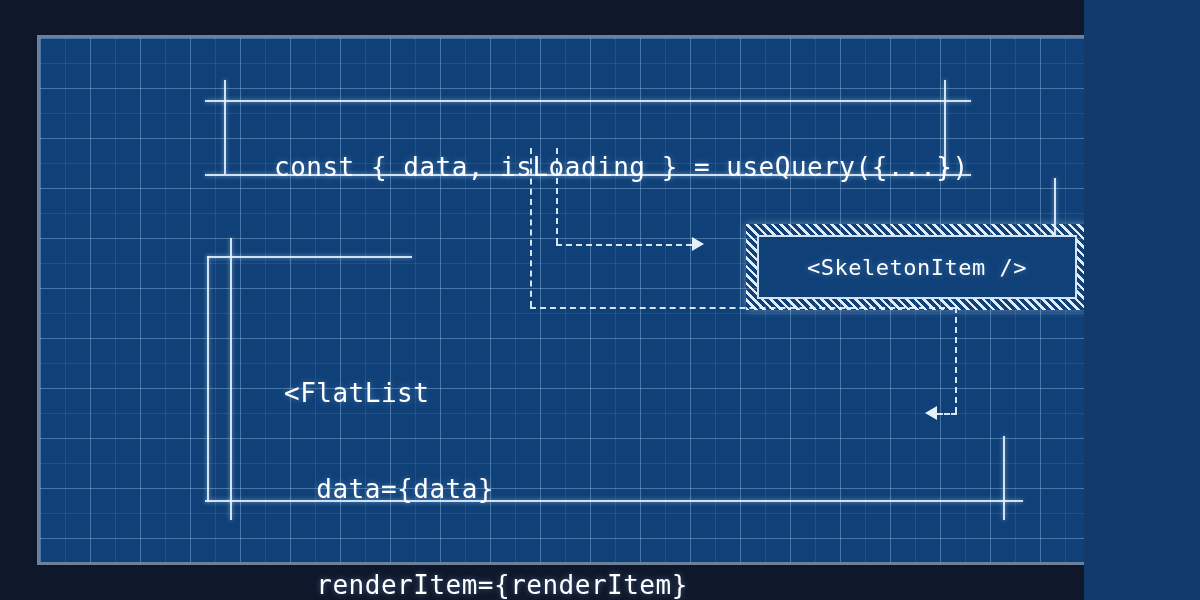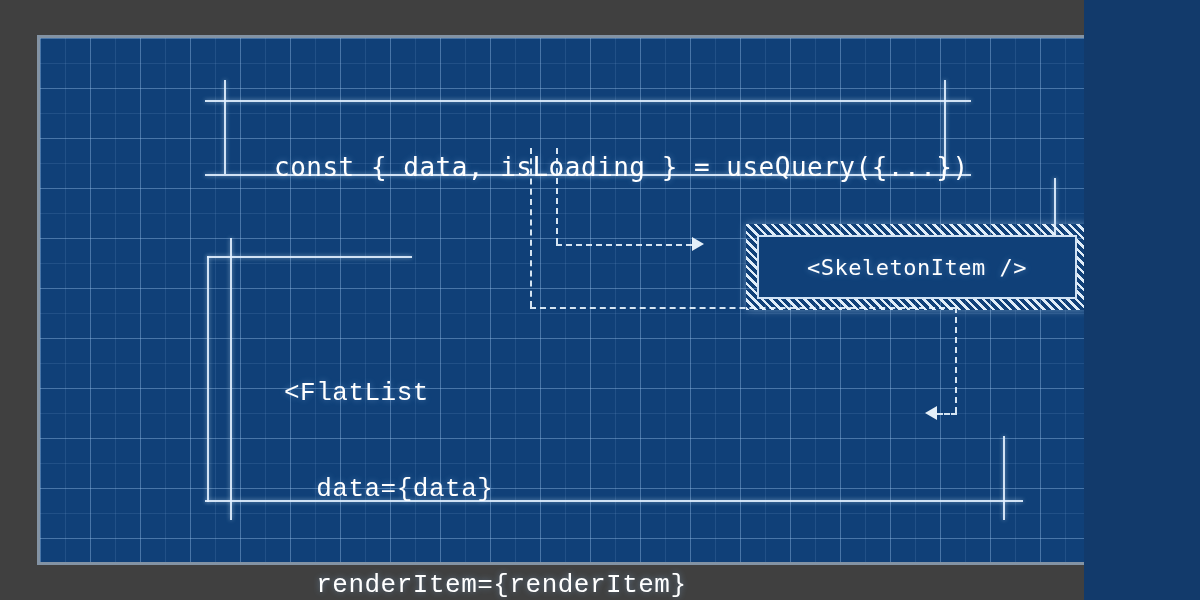--- a/index.html
+++ b/index.html
@@ -4,21 +4,21 @@
 <style>
   html, body {
     margin: 0;
     padding: 0;
     background: #123a6b;
   }
   #stage {
     position: relative;
     width: 1084px;
     height: 600px;
-    background: #404040;
+    background: #0f172a;
     overflow: hidden;
     font-family: "DejaVu Sans Mono", monospace;
   }
 
   
   #sheet {
     position: absolute;
     left: 40px;
     top: 38px;
     width: 1118px;
@@ -55,21 +55,21 @@
     font-size: 26px;
     line-height: 32px;
     letter-spacing: 0.5px;
     white-space: pre;
     text-shadow: 0 0 6px rgba(140,190,245,0.45);
   }
 
   #code-top { left: 234px; top: 113px; }
 
   #flatlist-code { left: 244px; top: 275px; }
-  #flatlist-code .ln { display: block; height: 32px; font-family: Liberation Mono, monospace; }
+  #flatlist-code .ln { display: block; height: 32px; }
 
   
   #skeleton-box {
     position: absolute;
     left: 706px;
     top: 186px;
     width: 342px;
     height: 86px;
     box-sizing: border-box;
     padding: 4px;

